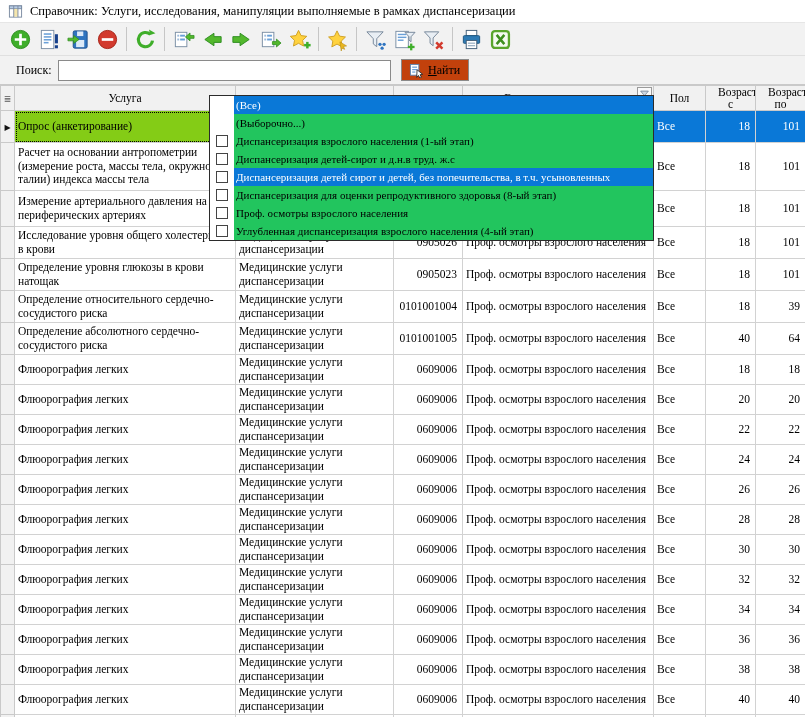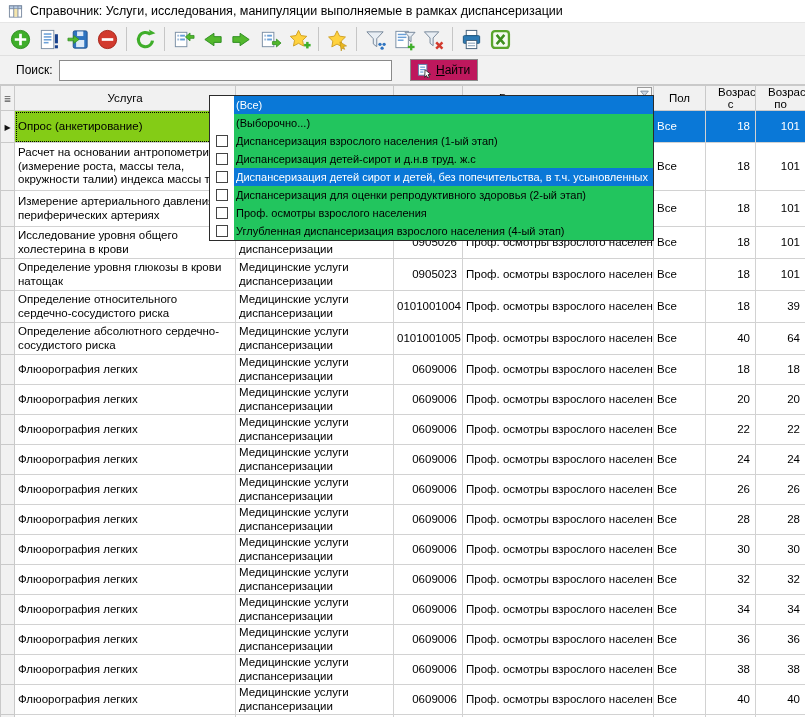--- a/index.html
+++ b/index.html
@@ -1,38 +1,38 @@
 <!DOCTYPE html>
 <html><head>
 <meta charset="utf-8">
 <style>
   * { margin:0; padding:0; box-sizing:border-box; }
   html,body { background:#fff; }
   body { font-family:"Liberation Sans","DejaVu Sans",sans-serif; color:#000; }
-  .app { position:relative; width:805px; height:717px; overflow:hidden; background:#fff; }
+  .app { position:relative; width:805px; height:717px; overflow:hidden; background:#fff;font-family:Liberation Serif, serif; }
 
   
   .titlebar { height:22px; display:flex; align-items:center; gap:7px; padding-left:8px; background:#fff; }
   .titlebar .ticon { width:15px; height:15px; flex:none; display:flex; }
   .titlebar .ttext { font-size:12.5px; }
 
   
   .toolbar { height:34px; background:#f2f2f2; border-top:1px solid #e6e6e6; border-bottom:1px solid #e0e0e0;
              display:flex; align-items:center; padding-left:6px; }
   .tb-btn { width:29px; height:28px; display:flex; align-items:center; justify-content:center;
             background:transparent; border:none; cursor:pointer; flex:none; }
   .tb-btn svg { width:23px; height:23px; }
   .tb-sep { width:1px; height:24px; background:#c6c6c6; margin:0 4px; flex:none; }
 
   
   .searchbar { height:28px; background:#f2f2f2; display:flex; align-items:center; padding-left:16px; gap:6px; }
   .searchbar label { font-size:12px; }
   .search-input { width:333px; height:21px; border:1px solid #8a8a8a; background:#fff; font-size:12px;
                   padding:0 4px; font-family:inherit; }
-  .find-btn { height:22px; width:68px; margin-left:12px; border:1px solid #8a8a8a; background:#be185d;
+  .find-btn { height:22px; width:68px; margin-left:4px; border:1px solid #8a8a8a; background:#c2410c;
               display:flex; align-items:center; justify-content:center; gap:4px; font-size:12px; cursor:pointer;
               font-family:inherit; }
   .find-btn svg { width:15px; height:15px; }
   .accel { text-decoration:underline; }
 
   
   .grid-wrap { position:relative; height:633px; overflow:hidden; border-top:1px solid #c9c9c9; }
   table { border-collapse:collapse; table-layout:fixed; width:805px; font-size:11.5px; }
   th, td { border:1px solid #d2d2d2; overflow:hidden; }
   thead th { background:#f1f1f1; border-color:#c9c9c9; font-weight:normal; font-size:11.5px;
@@ -522,21 +522,21 @@
         <div class="fd-item hl">
           <span class="fd-gutter">
             <span class="fd-check"></span>
           </span>
           <span class="fd-label">Диспансеризация детей сирот и детей, без попечительства, в т.ч. усыновленных</span>
         </div>
         <div class="fd-item">
           <span class="fd-gutter">
             <span class="fd-check"></span>
           </span>
-          <span class="fd-label">Диспансеризация для оценки репродуктивного здоровья (2-ый этап)</span>
+          <span class="fd-label">Диспансеризация для оценки репродуктивного здоровья (8-ый этап)</span>
         </div>
         <div class="fd-item">
           <span class="fd-gutter">
             <span class="fd-check"></span>
           </span>
           <span class="fd-label">Проф. осмотры взрослого населения</span>
         </div>
         <div class="fd-item">
           <span class="fd-gutter">
             <span class="fd-check"></span>

